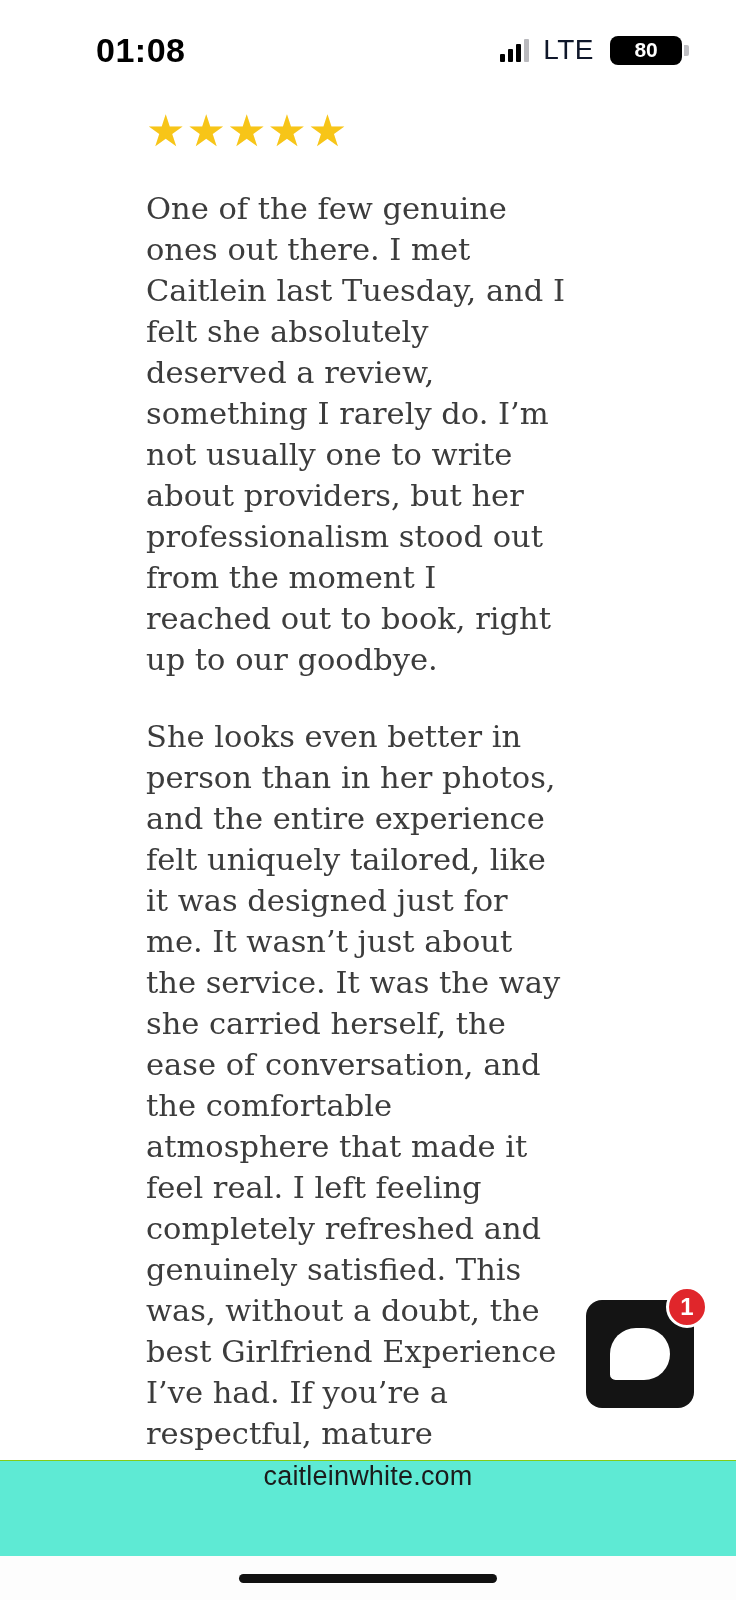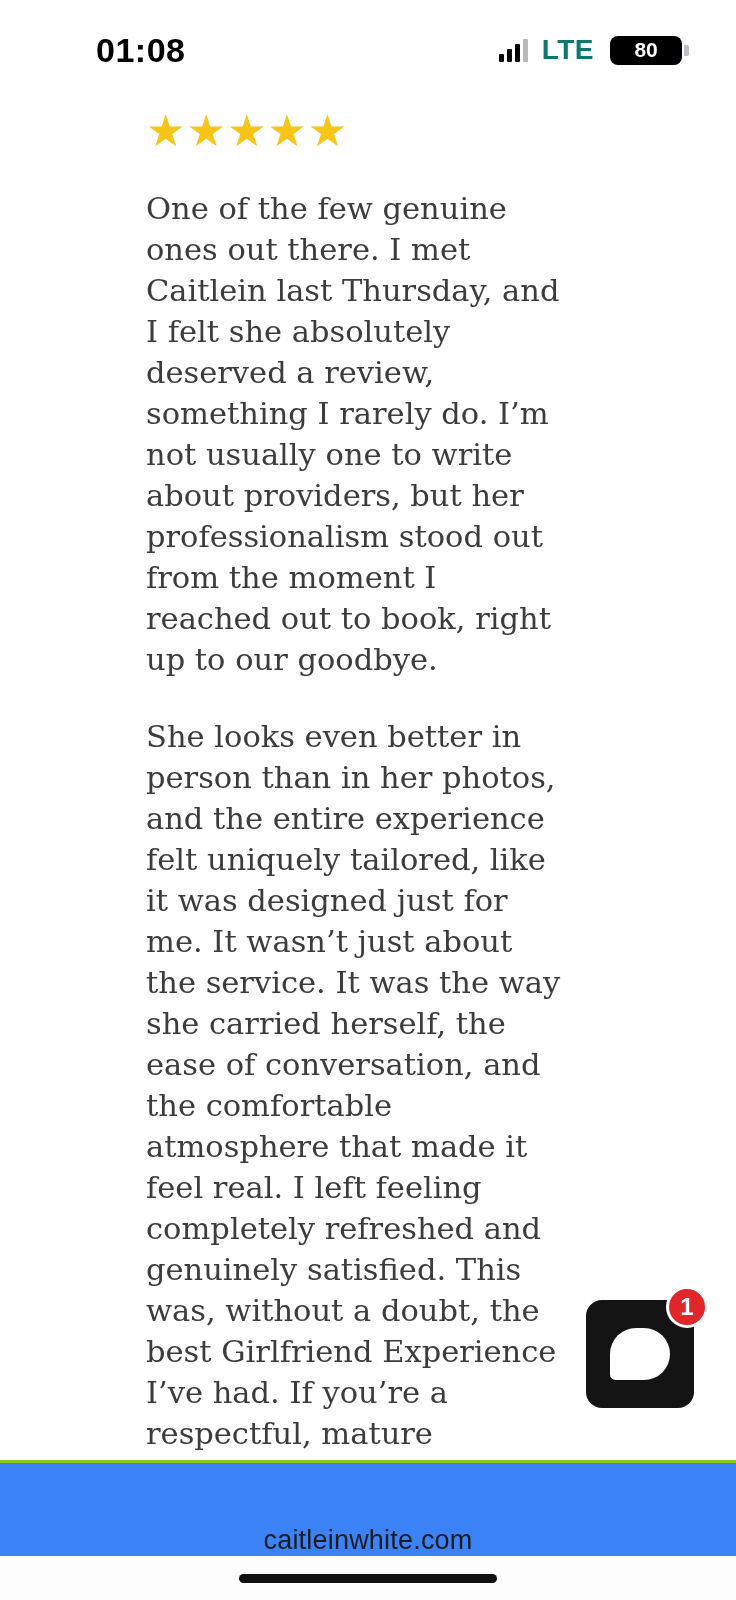--- a/index.html
+++ b/index.html
@@ -50,22 +50,22 @@
     width: 5px;
     background: #000;
     border-radius: 1px;
   }
   .signal i:nth-child(1) { height: 8px; }
   .signal i:nth-child(2) { height: 13px; }
   .signal i:nth-child(3) { height: 18px; }
   .signal i:nth-child(4) { height: 23px; background: #b9b9bd; }
   .lte {
     font-size: 28px;
-    font-weight: 700;
-    color: #0f766e;
+    font-weight: 400;
+    color: #0f172a;
     letter-spacing: 0.5px;
     margin-left: 2px;
   }
   .battery {
     position: relative;
     width: 72px;
     height: 29px;
     background: #000;
     border-radius: 8px;
     display: flex;
@@ -162,24 +162,24 @@
     font-weight: bold;
     display: flex;
     align-items: center;
     justify-content: center;
     border: 3px solid #fff;
   }
 
   
   .browser-bar {
     flex: 0 0 96px;
-    border-top: 3px solid #84cc16;
-    background: #3b82f6;
-    display: flex;
-    align-items: flex-end;
+    border-top: 1px solid #84cc16;
+    background: #5eead4;
+    display: flex;
+    align-items: flex-start;
     justify-content: center;
   }
   .url {
     font-size: 27px;
     color: #1b1b1b;
     letter-spacing: 0.2px;
   }
   .home-indicator-wrap {
     flex: 0 0 44px;
     display: flex;
@@ -215,21 +215,21 @@
     </div>
   </div>
 
   <div class="content">
 
     <div class="review-head">
       <div class="stars">★★★★★</div>
     </div>
 
     <div class="review-text">
-      <p>One of the few genuine ones out there. I met Caitlein last Thursday, and I felt she absolutely deserved a review, something I rarely do. I’m not usually one to write about providers, but her professionalism stood out from the moment I reached out to book, right up to our goodbye.</p>
+      <p>One of the few genuine ones out there. I met Caitlein last Tuesday, and I felt she absolutely deserved a review, something I rarely do. I’m not usually one to write about providers, but her professionalism stood out from the moment I reached out to book, right up to our goodbye.</p>
       <p>She looks even better in person than in her photos, and the entire experience felt uniquely tailored, like it was designed just for me. It wasn’t just about the service. It was the way she carried herself, the ease of conversation, and the comfortable atmosphere that made it feel real. I left feeling completely refreshed and genuinely satisfied. This was, without a doubt, the best Girlfriend Experience I’ve had. If you’re a respectful, mature gentleman looking for a smooth, private, and high-quality encounter, she’s worth your time. Highly recommended.</p>
     </div>
 
     <div class="chat-widget">
       <div class="chat-bubble"></div>
       <div class="chat-badge">1</div>
     </div>
   </div>
 
   <div class="browser-bar">

